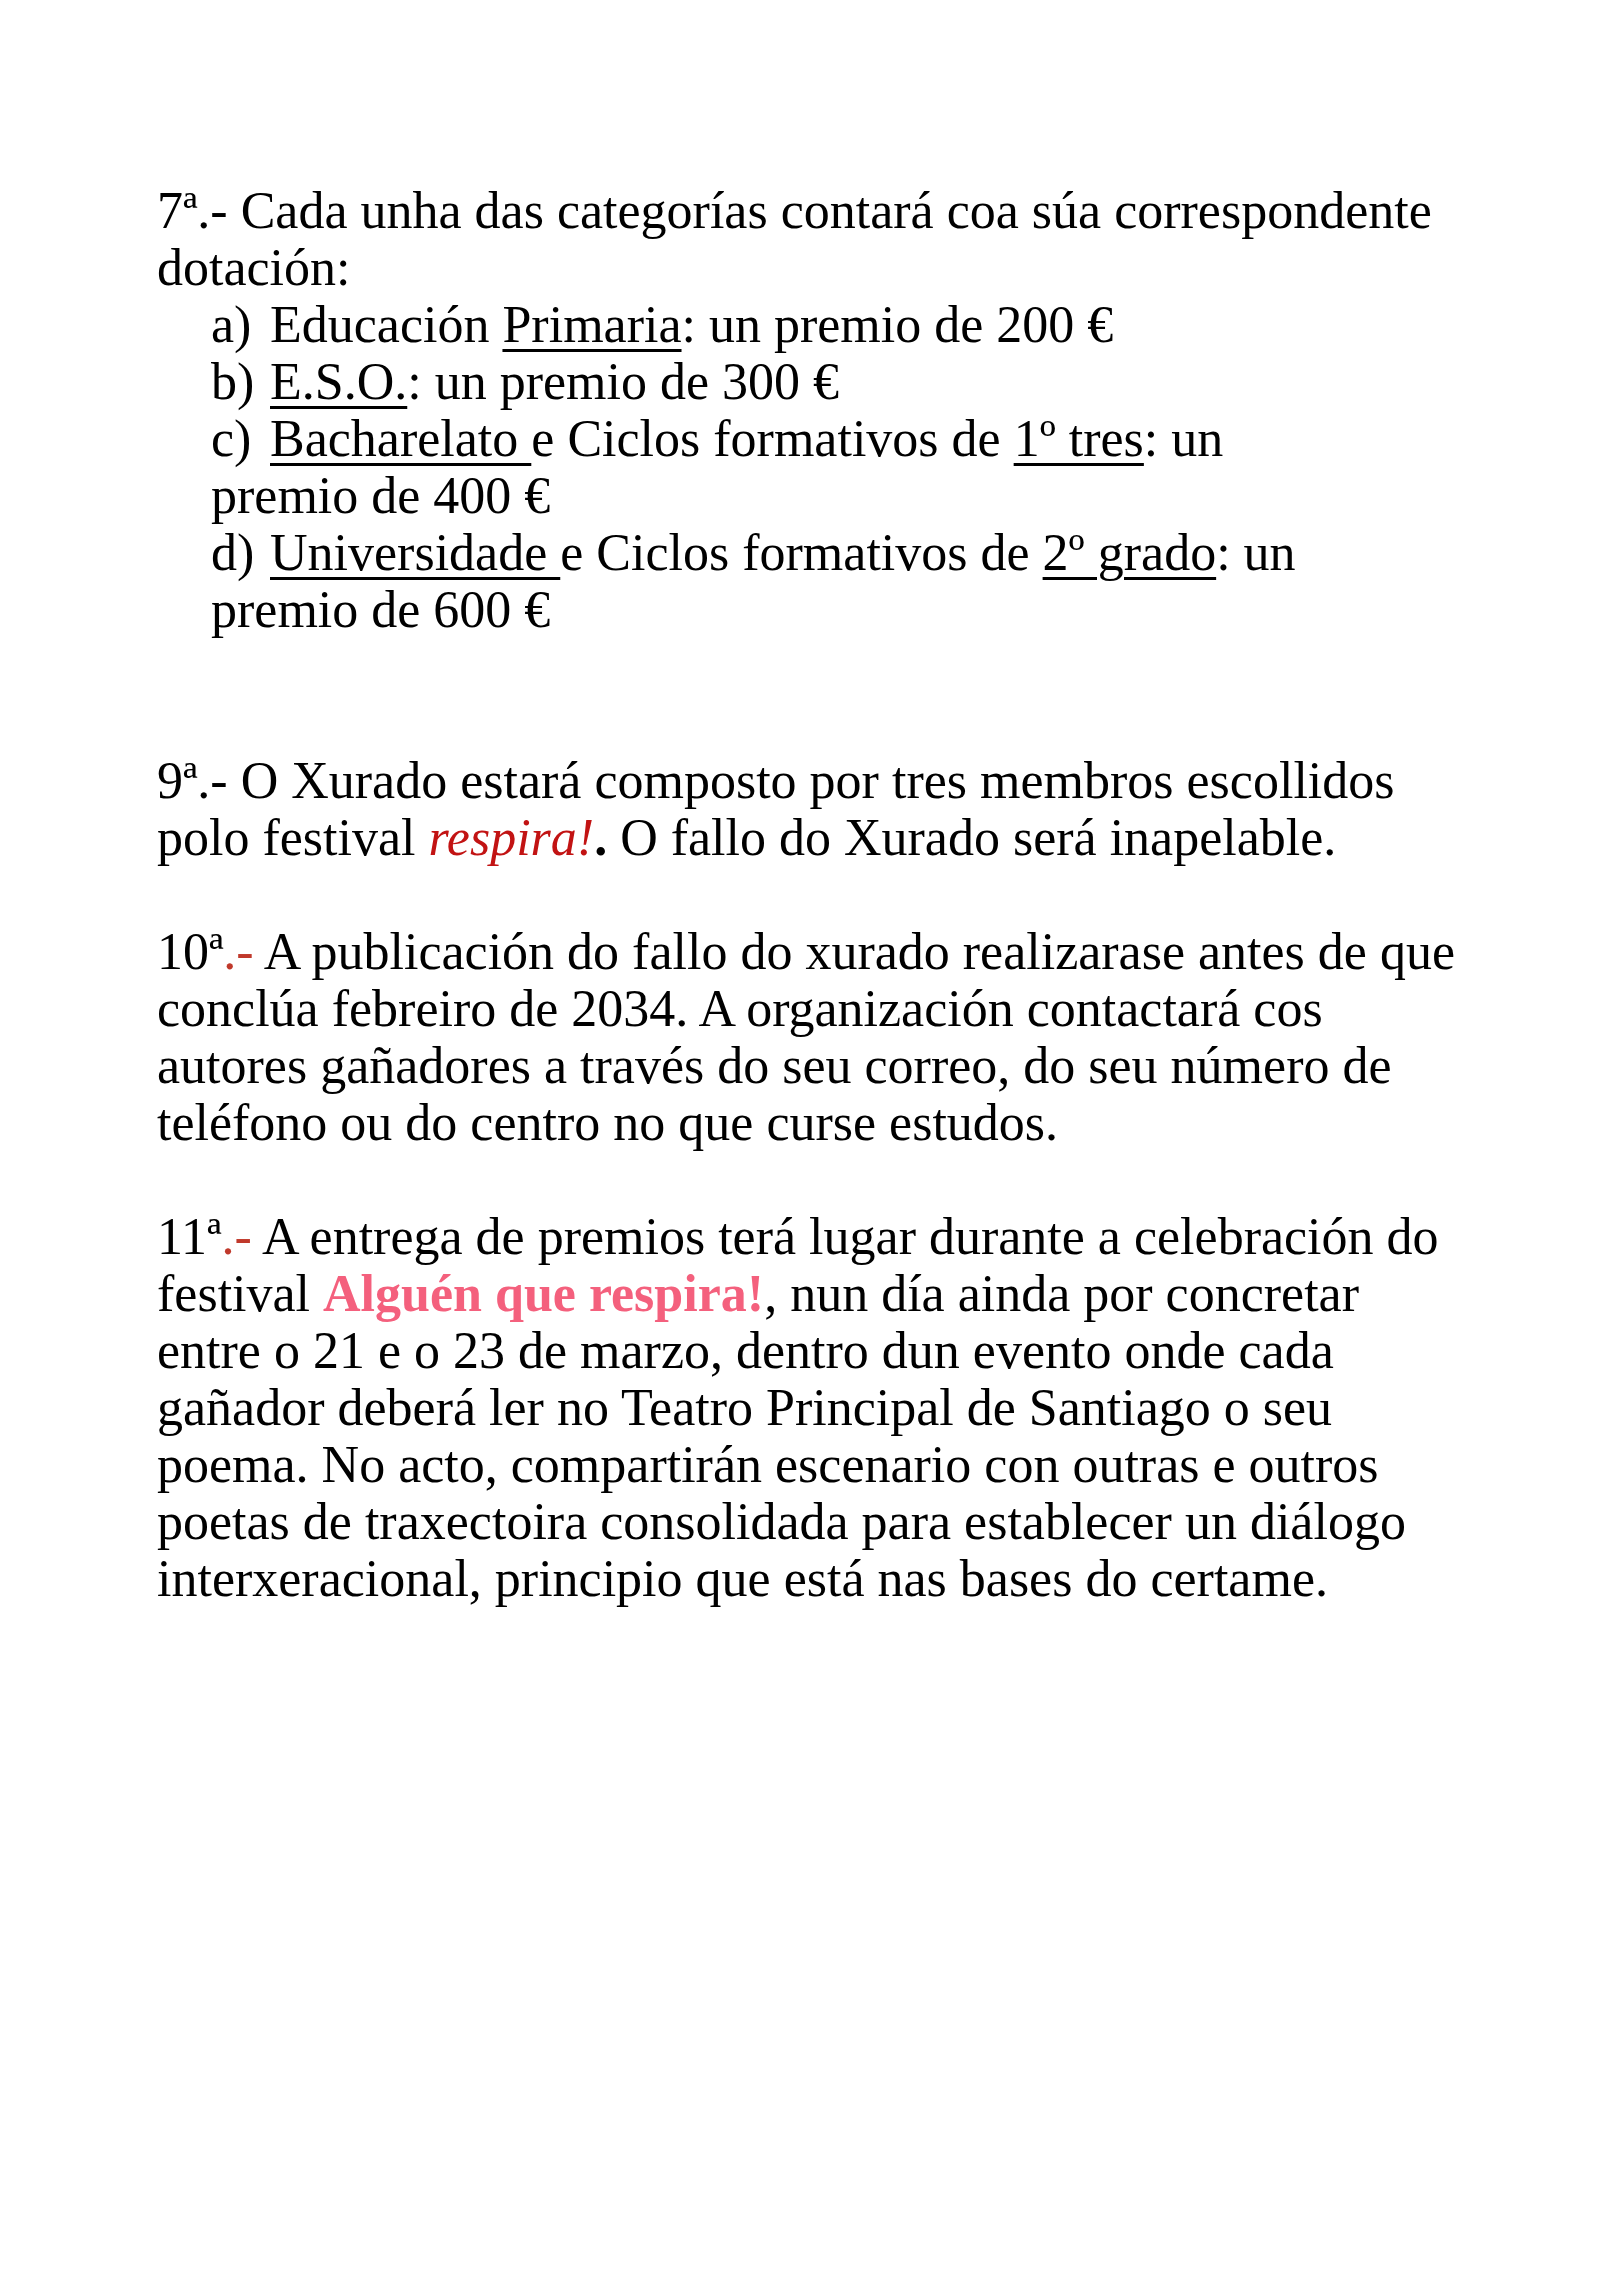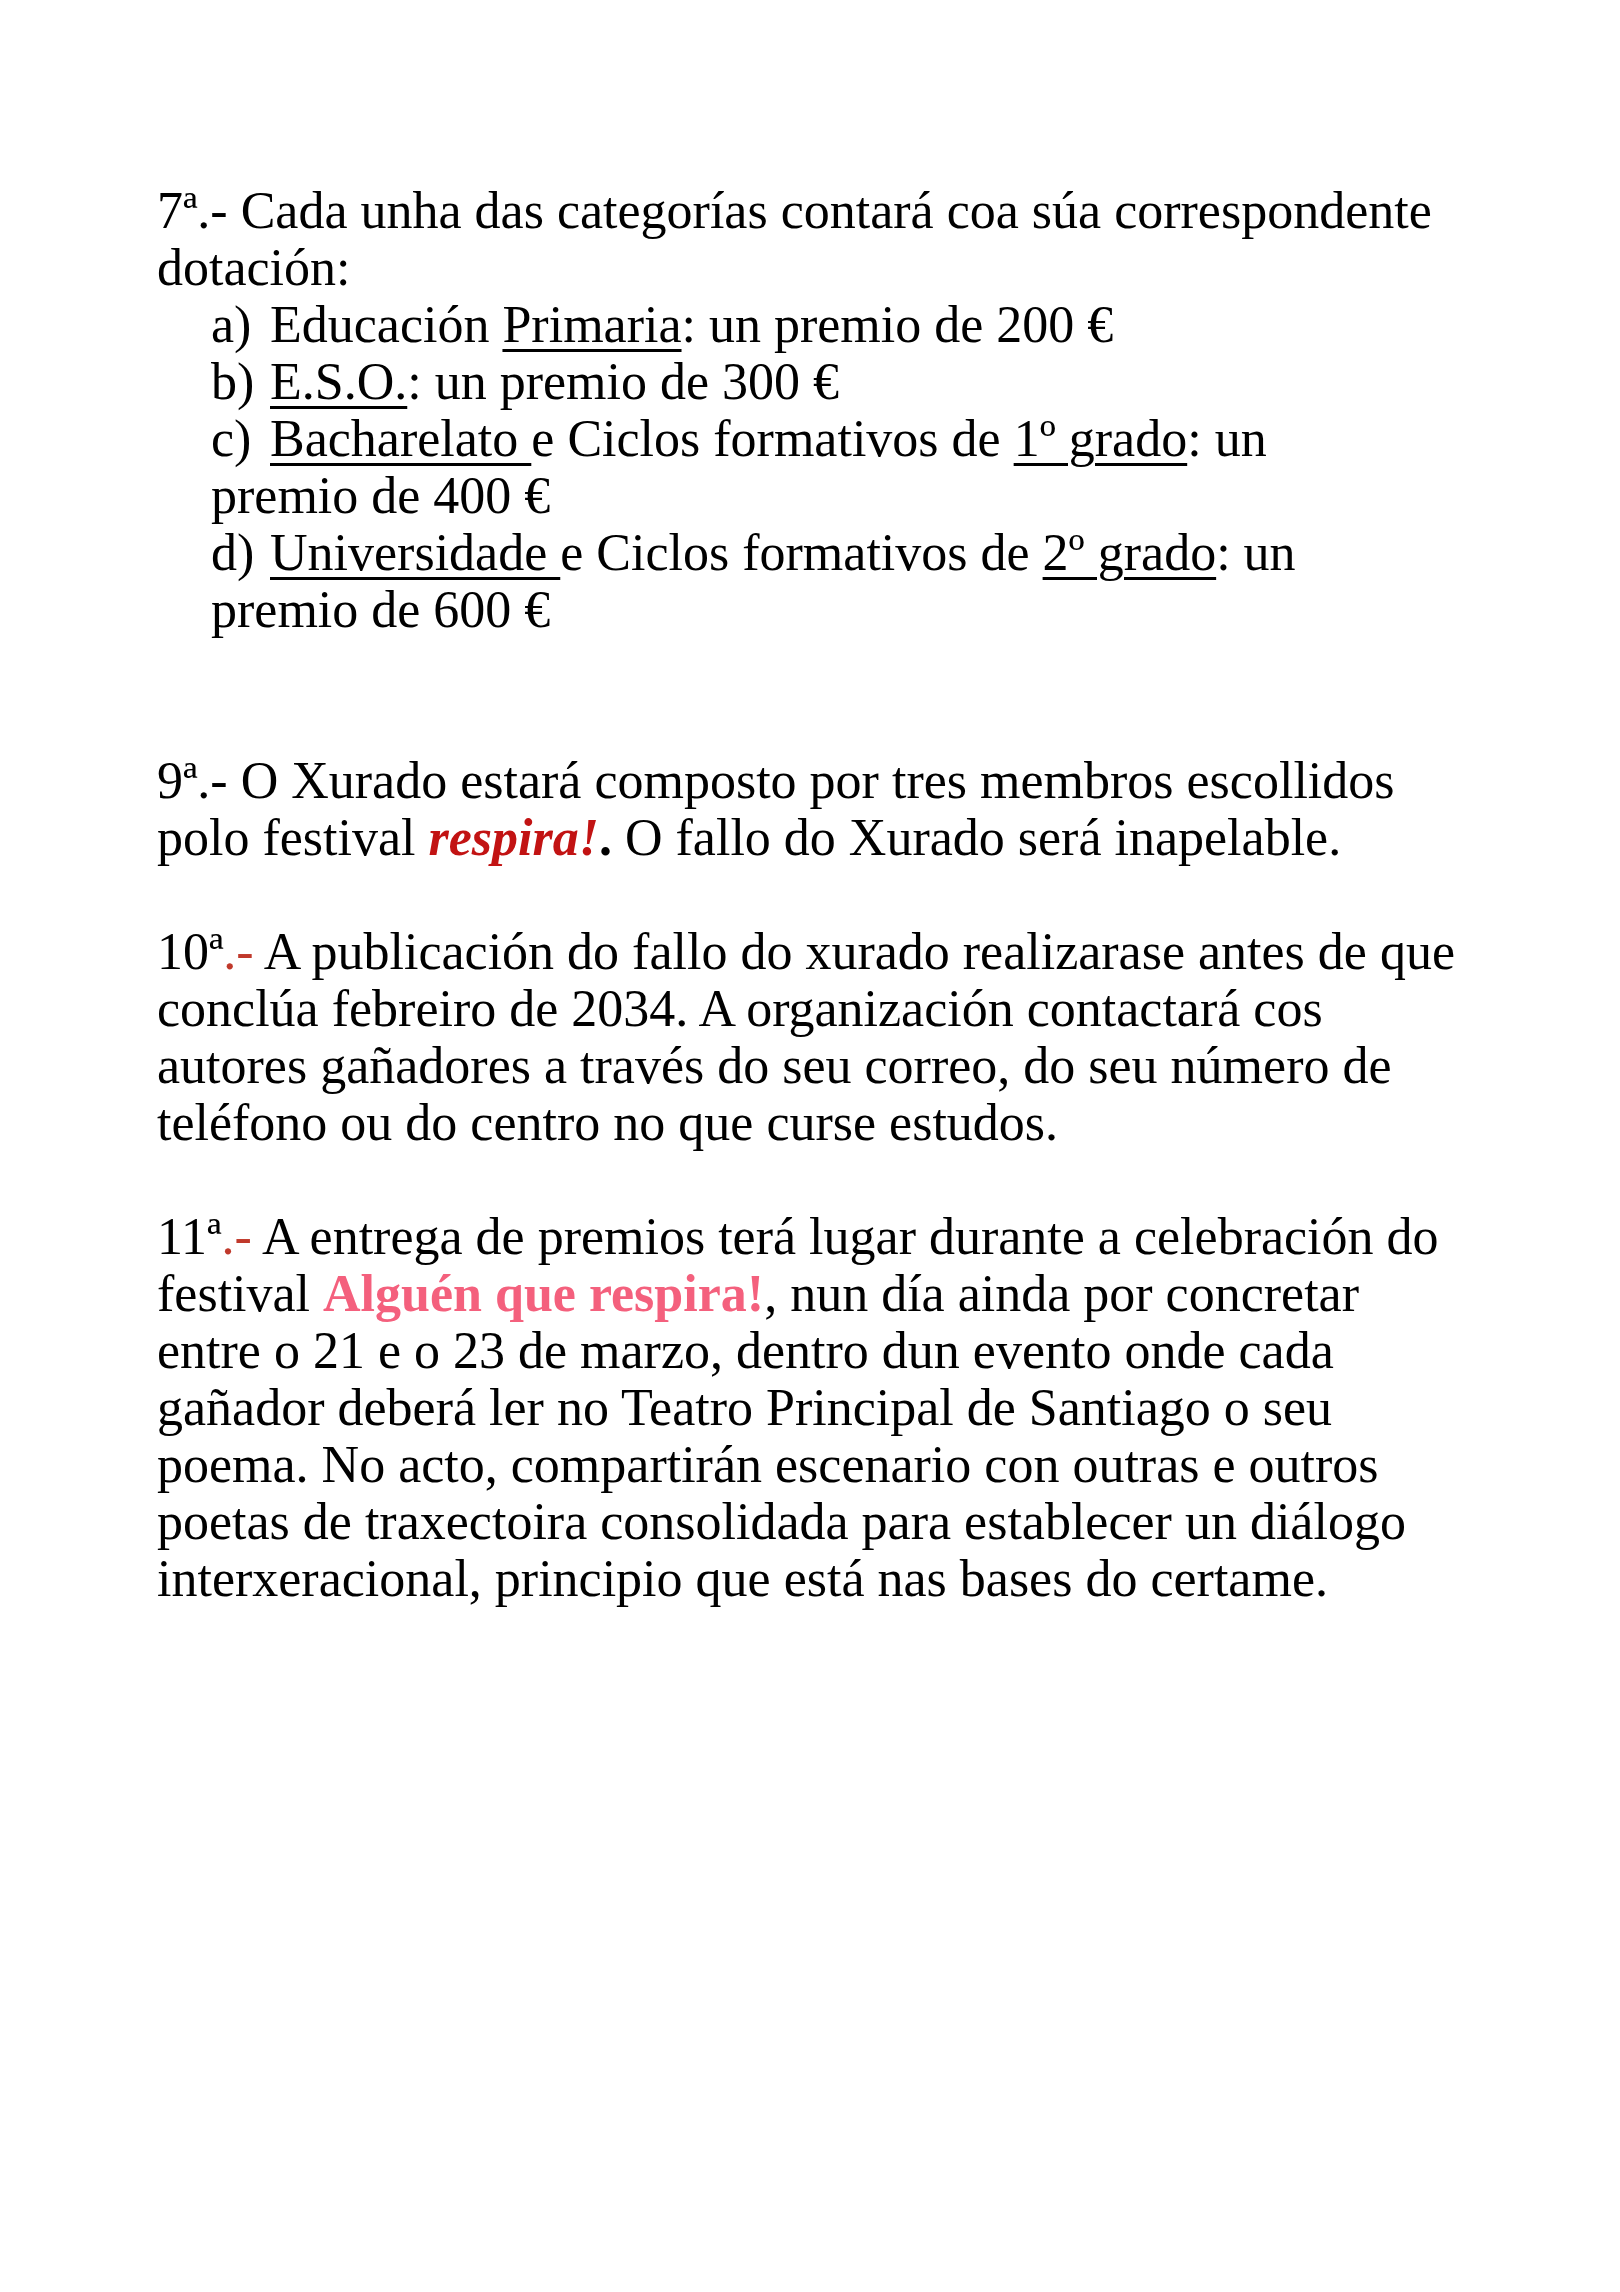--- a/index.html
+++ b/index.html
@@ -37,21 +37,21 @@
     display: inline-block;
     width: 59px;
   }
   .seg-u {
     text-decoration: underline;
     text-decoration-thickness: 2.9px;
     text-underline-offset: 6.9px;
   }
   .seg-rbi {
     color: var(--accent-red, #c21313);
-    font-weight: bold;
+    font-weight: normal;
     font-style: italic;
   }
   .seg-pb {
     color: var(--accent-pink, #f4607d);
     font-weight: bold;
   }
   .seg-r {
     color: var(--marker-red, #c0392b);
   }
   .seg-b {
@@ -60,21 +60,21 @@
 </style>
 </head>
 <body>
 
 <div class="page">
   <div class="doc">
       <p class="para"><span class="seg-n">7ª.- Cada unha das categorías contará coa súa correspondente
 dotación:</span></p>
       <p class="list-item"><span class="marker">a)</span><span class="seg-n">Educación </span><span class="seg-u">Primaria</span><span class="seg-n">: un premio de 200 €</span></p>
       <p class="list-item"><span class="marker">b)</span><span class="seg-u">E.S.O.</span><span class="seg-n">: un premio de 300 €</span></p>
-      <p class="list-item"><span class="marker">c)</span><span class="seg-u">Bacharelato </span><span class="seg-n">e Ciclos formativos de </span><span class="seg-u">1º grado</span><span class="seg-n">: un
+      <p class="list-item"><span class="marker">c)</span><span class="seg-u">Bacharelato </span><span class="seg-n">e Ciclos formativos de </span><span class="seg-u">1º tres</span><span class="seg-n">: un
 premio de 400 €</span></p>
       <p class="list-item"><span class="marker">d)</span><span class="seg-u">Universidade </span><span class="seg-n">e Ciclos formativos de </span><span class="seg-u">2º grado</span><span class="seg-n">: un
 premio de 600 €</span></p>
       <p class="para" style="margin-top: 114px;"><span class="seg-n">9ª.- O Xurado estará composto por tres membros escollidos
 polo festival </span><span class="seg-rbi">respira!</span><span class="seg-b">.</span><span class="seg-n"> O fallo do Xurado será inapelable.</span></p>
       <p class="para" style="margin-top: 57px;"><span class="seg-n">10ª</span><span class="seg-r">.-</span><span class="seg-n"> A publicación do fallo do xurado realizarase antes de que
 conclúa febreiro de 2034. A organización contactará cos
 autores gañadores a través do seu correo, do seu número de
 teléfono ou do centro no que curse estudos.</span></p>
       <p class="para" style="margin-top: 57px;"><span class="seg-n">11ª</span><span class="seg-r">.-</span><span class="seg-n"> A entrega de premios terá lugar durante a celebración do

